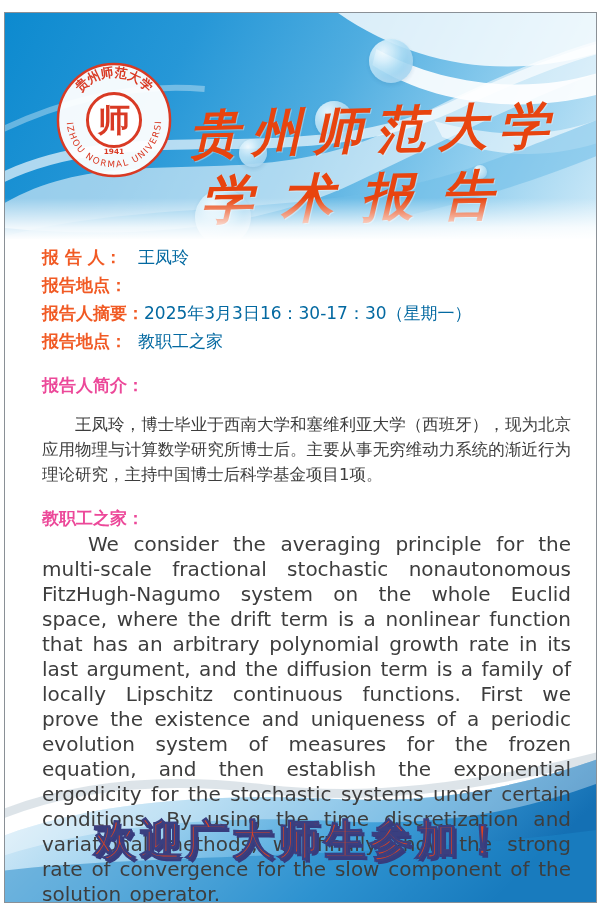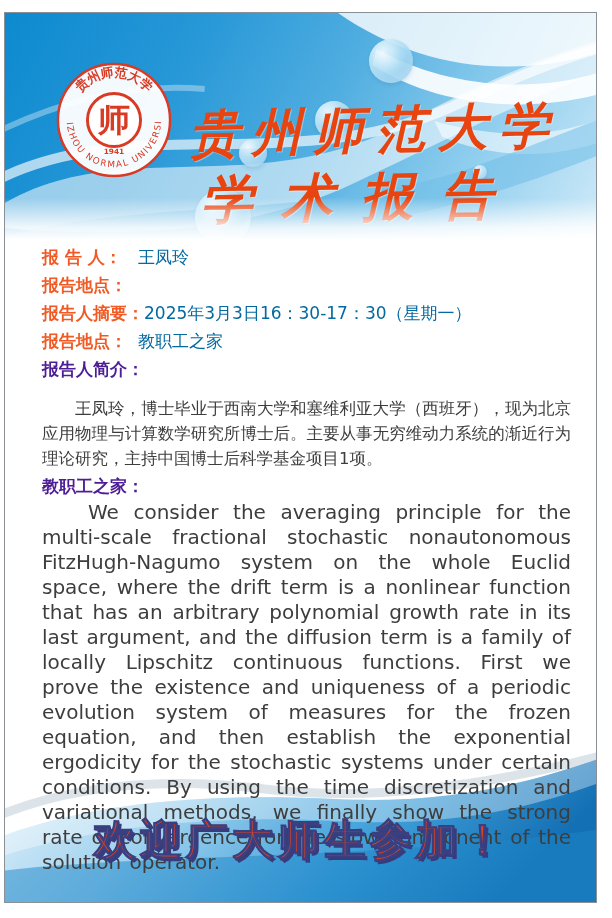--- a/index.html
+++ b/index.html
@@ -66,21 +66,21 @@
 
   
   .content {
     position: absolute; left: 37px; top: 231px;
     width: 529px; z-index: 2;
   }
   .field-row { display: flex; align-items: flex-end; font-size: 17px; line-height: 26px; margin-bottom: 2px; }
   .field-label { flex: 0 0 96px; color: #f15a24; font-weight: bold; white-space: nowrap; }
   .field-value { flex: 1; color: #0369a1; }
 
-  .section-heading { font-size: 17px; line-height: 26px; color: #4c1d95; font-weight: bold; margin-top: 2px; }
+  .section-heading { font-size: 17px; line-height: 26px; color: #ec4899; font-weight: bold; margin-top: 18px; }
 
   .bio-text {
     font-size: 16.5px; line-height: 25px; color: #3d3d3d;
     text-indent: 2em; text-align: justify; margin-top: 14px;
   }
   .abstract-text {
     font-size: 20px; line-height: 25px; color: #3d3d3d;
     text-indent: 2.3em; text-align: justify; word-spacing: 2px; margin-top: 1px;
   }
 

